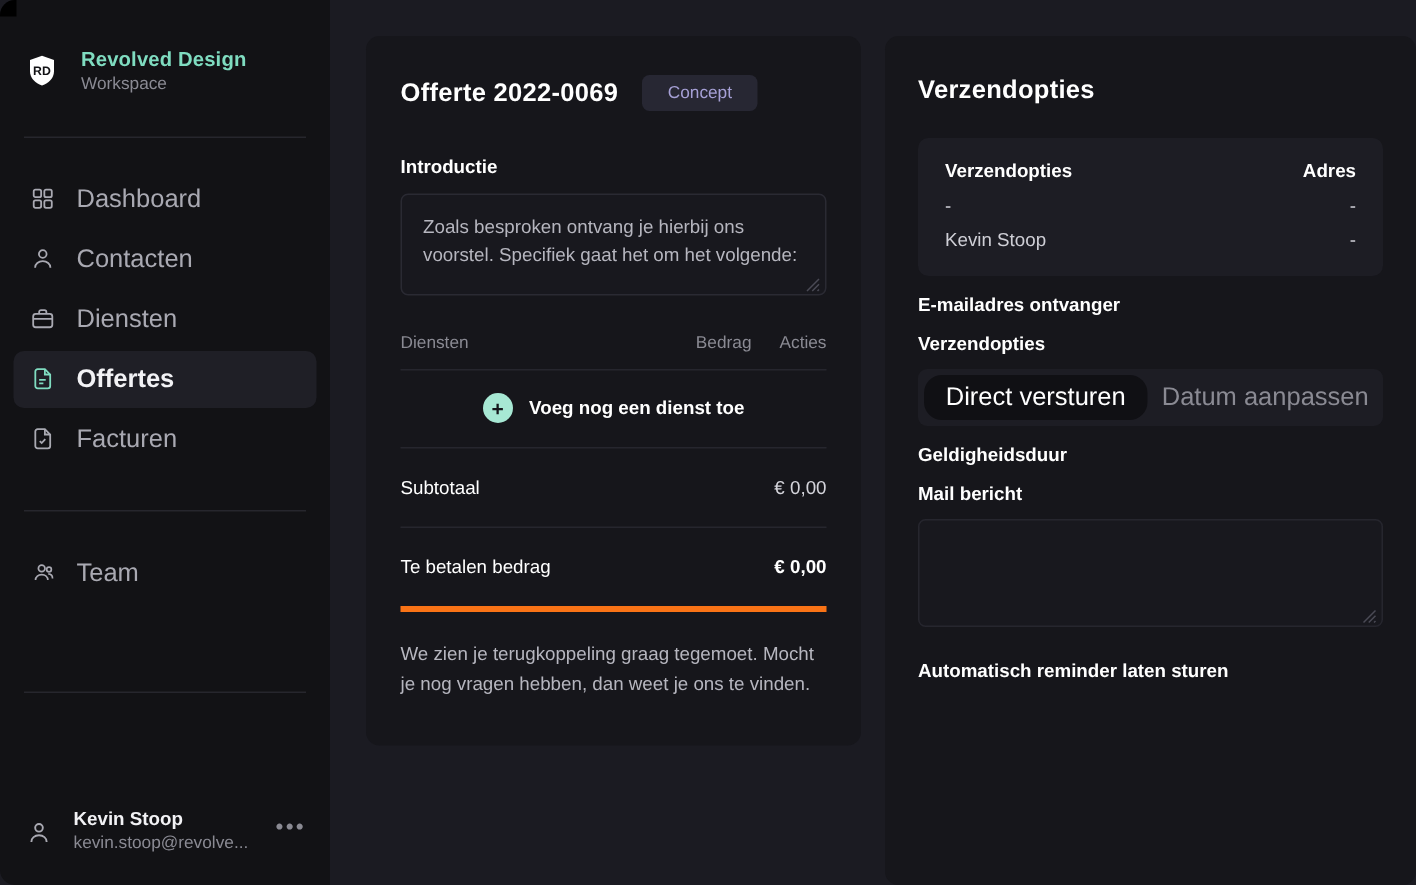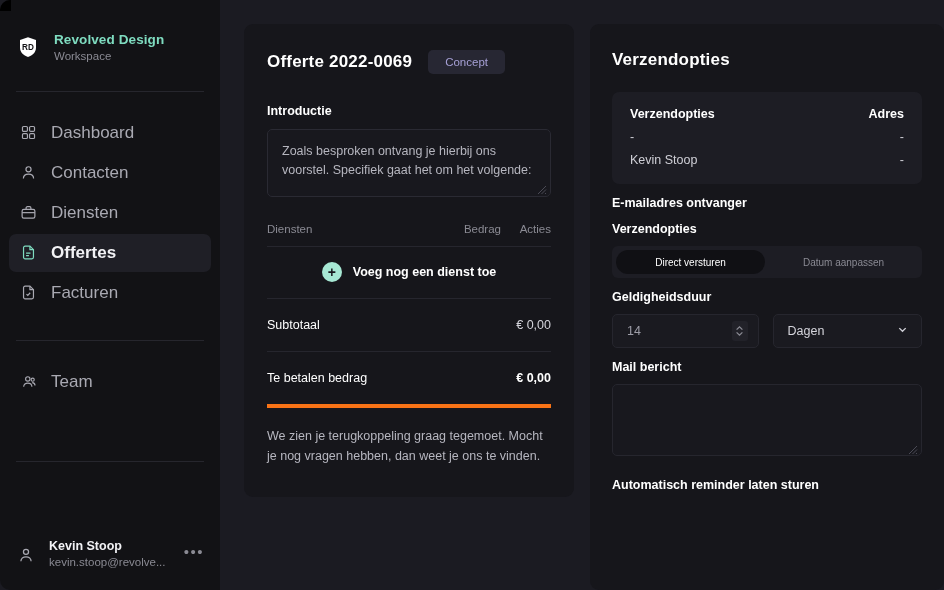--- a/index.html
+++ b/index.html
@@ -195,24 +195,24 @@
   }
 
   .segmented {
     display:flex;
     background:#1d1d24;
     border-radius:6px;
     padding:4px;
     gap:4px;
   }
   .seg {
-    flex:1; height:24px;
+    flex:1; height:30px;
     display:flex; align-items:center; justify-content:center;
     border-radius:12px;
-    font-size:10px; color:#8a8a93;
+    font-size:17px; color:#8a8a93;
     cursor:pointer;
   }
   .seg.active { background:#101014; color:#ffffff; }
 
   .duration-row { display:flex; gap:14px; }
   .stepper {
     flex:1;
     background:#1a1a20; border:1px solid #26262e; border-radius:5px;
     height:34px; display:flex; align-items:center;
     padding:0 10px 0 14px;
@@ -419,39 +419,20 @@
 
       <div class="field-label">E-mailadres ontvanger</div>
 
       <div class="field-label">Verzendopties</div>
       <div class="segmented">
         <div class="seg active">Direct versturen</div>
         <div class="seg">Datum aanpassen</div>
       </div>
 
       <div class="field-label">Geldigheidsduur</div>
-      <div class="duration-row">
-        <div class="stepper">
-          <span class="stepper-val">14</span>
-          <span class="stepper-btns">
-            <svg width="9" height="12" viewBox="0 0 9 12" fill="none" stroke="#8a8a93" stroke-width="1.3">
-              <path d="M1.6 4.6 L4.5 1.8 L7.4 4.6"></path>
-              <path d="M1.6 7.4 L4.5 10.2 L7.4 7.4"></path>
-            </svg>
-          </span>
-        </div>
-        <div class="select-box">
-          <span>Dagen</span>
-          <span>
-            <svg width="11" height="11" viewBox="0 0 12 12" fill="none" stroke="#cfcfd6" stroke-width="1.5">
-              <path d="M2.5 4.5 L6 8 L9.5 4.5"></path>
-            </svg>
-          </span>
-        </div>
-      </div>
 
       <div class="field-label">Mail bericht</div>
       <div class="mail-box">
         <span class="resize-grip">
           <svg width="11" height="11" viewBox="0 0 11 11" stroke="#4a4a55" stroke-width="1">
             <path d="M10 2 L2 10 M10 5.5 L5.5 10 M10 9 L9 10"></path>
           </svg>
         </span>
       </div>
 

